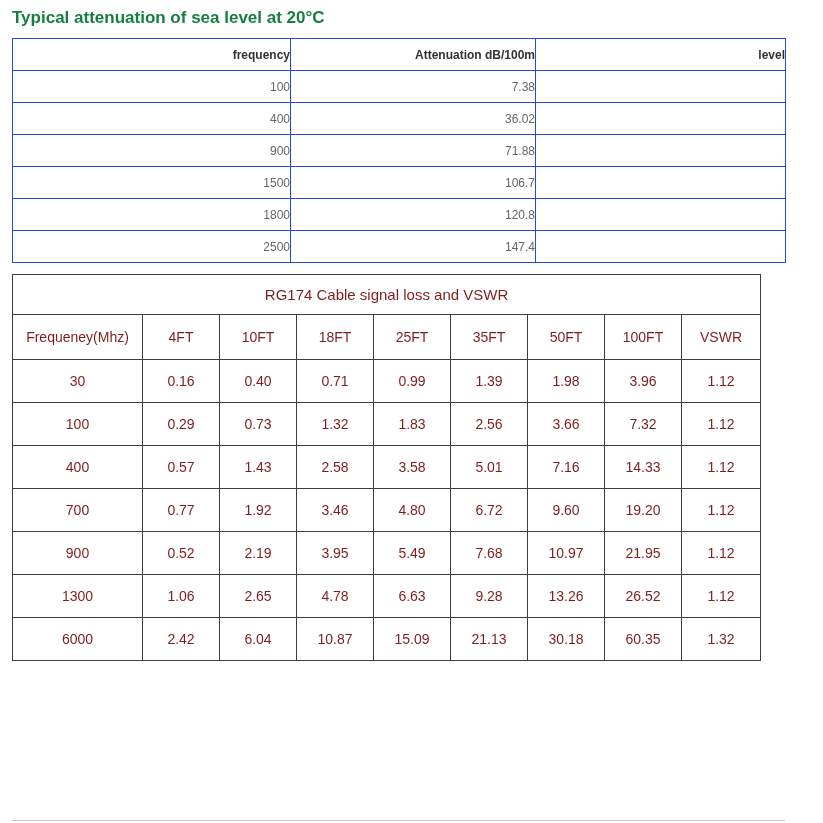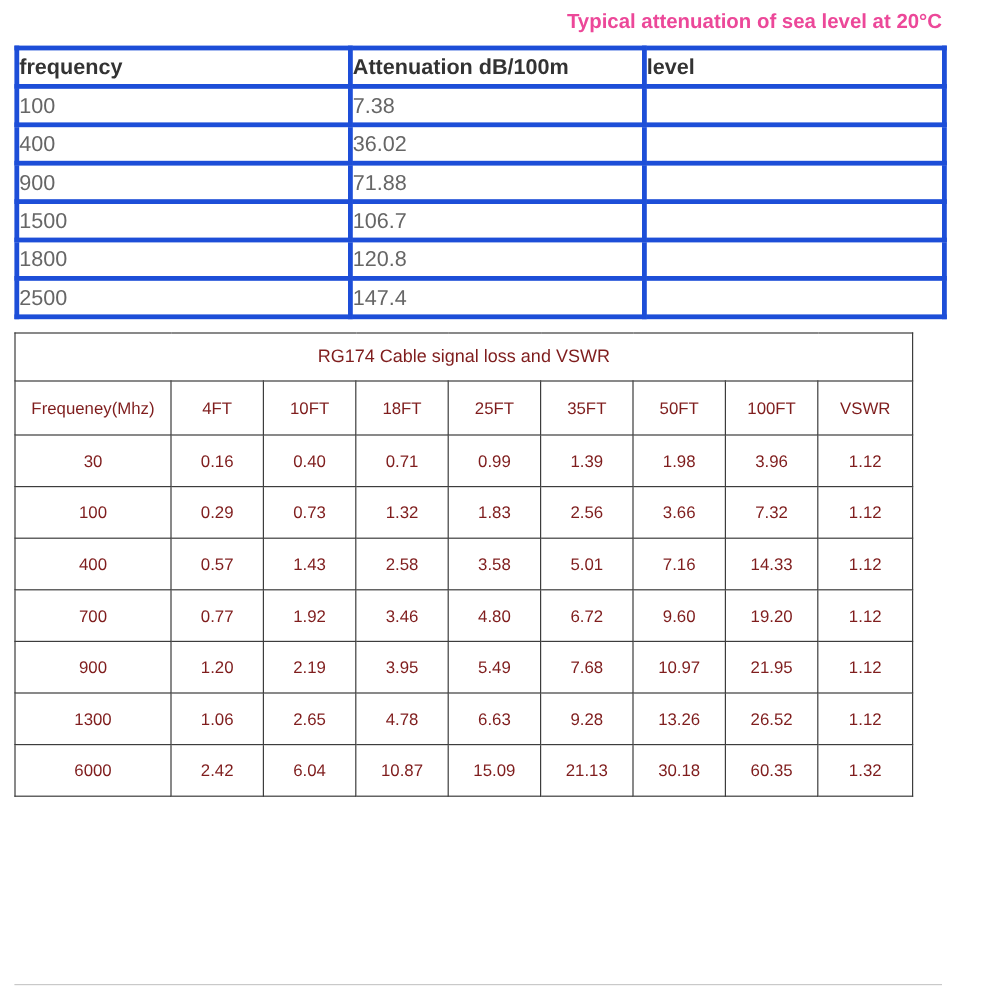--- a/index.html
+++ b/index.html
@@ -19,36 +19,36 @@
   }
 
   
   .t1-wrap {
     width: 773px;
     margin-left: 12px;
   }
   .t1-title {
     height: 38px;
     line-height: 36px;
-    text-align: right;
+    text-align: left;
     font-weight: bold;
     font-size: 17px;
-    color: #ec4899;
+    color: #15803d;
   }
   table.t1 {
     width: 773px;
     border-collapse: collapse;
     table-layout: fixed;
   }
   table.t1 th, table.t1 td {
-    border: 4px solid #1d4ed8;
+    border: 1px solid #1d4ed8;
     height: 32px;
-    text-align: left;
+    text-align: right;
     vertical-align: middle;
-    font-size: 18px;
+    font-size: 12px;
   }
   table.t1 th {
     color: #333333;
     font-weight: bold;
   }
   table.t1 td {
     color: #666666;
     font-weight: normal;
   }
 
@@ -212,21 +212,21 @@
           <td>1.92</td>
           <td>3.46</td>
           <td>4.80</td>
           <td>6.72</td>
           <td>9.60</td>
           <td>19.20</td>
           <td>1.12</td>
         </tr>
         <tr>
           <td>900</td>
-          <td>1.20</td>
+          <td>0.52</td>
           <td>2.19</td>
           <td>3.95</td>
           <td>5.49</td>
           <td>7.68</td>
           <td>10.97</td>
           <td>21.95</td>
           <td>1.12</td>
         </tr>
         <tr>
           <td>1300</td>

